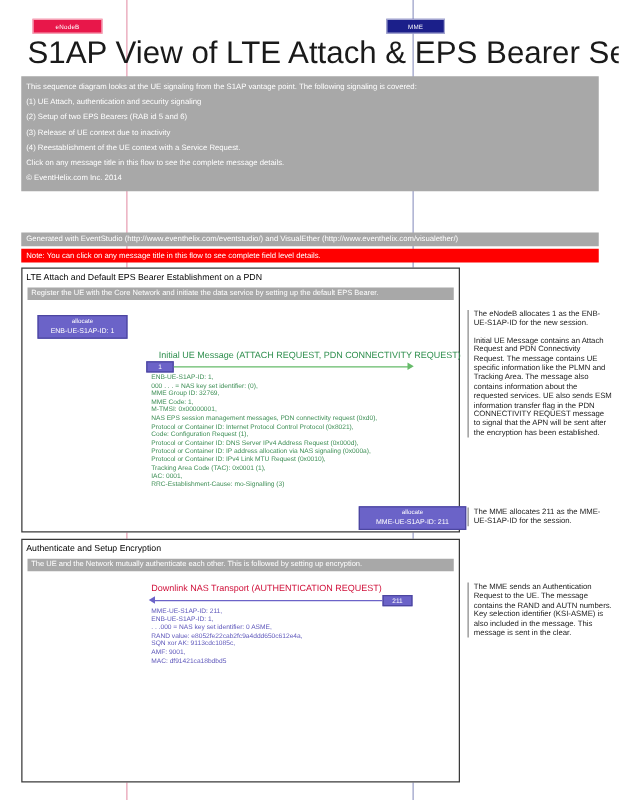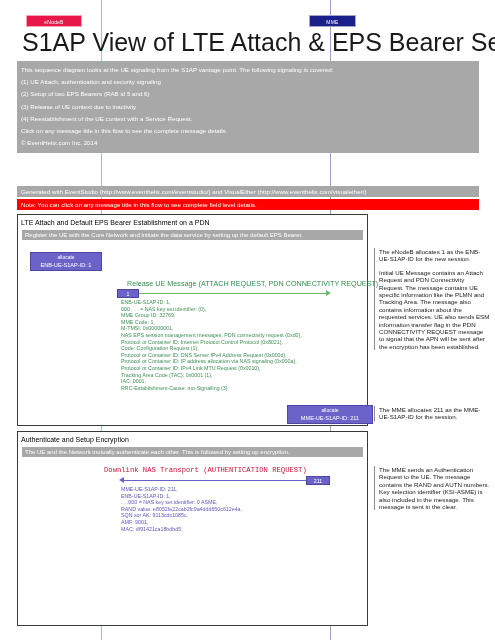--- a/index.html
+++ b/index.html
@@ -149,21 +149,21 @@
 <div class="section s1">
   <div class="section-title">LTE Attach and Default EPS Bearer Establishment on a PDN</div>
   <div class="section-sub">Register the UE with the Core Network and initiate the data service by setting up the default EPS Bearer.</div>
 </div>
 
 <div class="alloc enb-alloc">
   <div class="l1">allocate</div>
   <div class="l2">ENB-UE-S1AP-ID: 1</div>
 </div>
 
-<div class="msg-label green" style="left:127px; top:279px;">Release UE Message (ATTACH REQUEST, PDN CONNECTIVITY REQUEST)</div>
+<div class="msg-label green" style="left:127px; top:279px;">Initial UE Message (ATTACH REQUEST, PDN CONNECTIVITY REQUEST)</div>
 <div class="idbox" style="left:117px; top:289px; width:22px;">1</div>
 <div class="arrow-line green" style="left:139px; top:293px; width:190px;"></div>
 <div class="arrow-head green-r" style="left:326px; top:290px;"></div>
 
 <div class="detail green" style="left:121px; top:299px;">
   <div class="dl">ENB-UE-S1AP-ID: 1,</div>
   <div class="dl">000 . . . = NAS key set identifier: (0),</div>
   <div class="dl">MME Group ID: 32769,</div>
   <div class="dl">MME Code: 1,</div>
   <div class="dl">M-TMSI: 0x00000001,</div>
@@ -181,21 +181,21 @@
 <div class="alloc mme-alloc">
   <div class="l1">allocate</div>
   <div class="l2">MME-UE-S1AP-ID: 211</div>
 </div>
 
 <div class="section s2">
   <div class="section-title">Authenticate and Setup Encryption</div>
   <div class="section-sub">The UE and the Network mutually authenticate each other. This is followed by setting up encryption.</div>
 </div>
 
-<div class="msg-label red" style="left:104px; top:466px;font-family:Liberation Mono, monospace;">Downlink NAS Transport (AUTHENTICATION REQUEST)</div>
+<div class="msg-label red" style="left:121px; top:466px;">Downlink NAS Transport (AUTHENTICATION REQUEST)</div>
 <div class="idbox" style="left:306px; top:476px; width:24px;">211</div>
 <div class="arrow-line blue" style="left:124px; top:480px; width:182px;"></div>
 <div class="arrow-head blue-l" style="left:119px; top:477px;"></div>
 <div class="idbox" style="left:118px; top:476px; width:22px; background:transparent; border-color:transparent;"></div>
 
 <div class="detail blue" style="left:121px; top:486px;">
   <div class="dl">MME-UE-S1AP-ID: 211,</div>
   <div class="dl">ENB-UE-S1AP-ID: 1,</div>
   <div class="dl">. . .000 = NAS key set identifier: 0 ASME,</div>
   <div class="dl">RAND value: e8052fe22cab2fc9a4ddd650c612e4a,</div>

